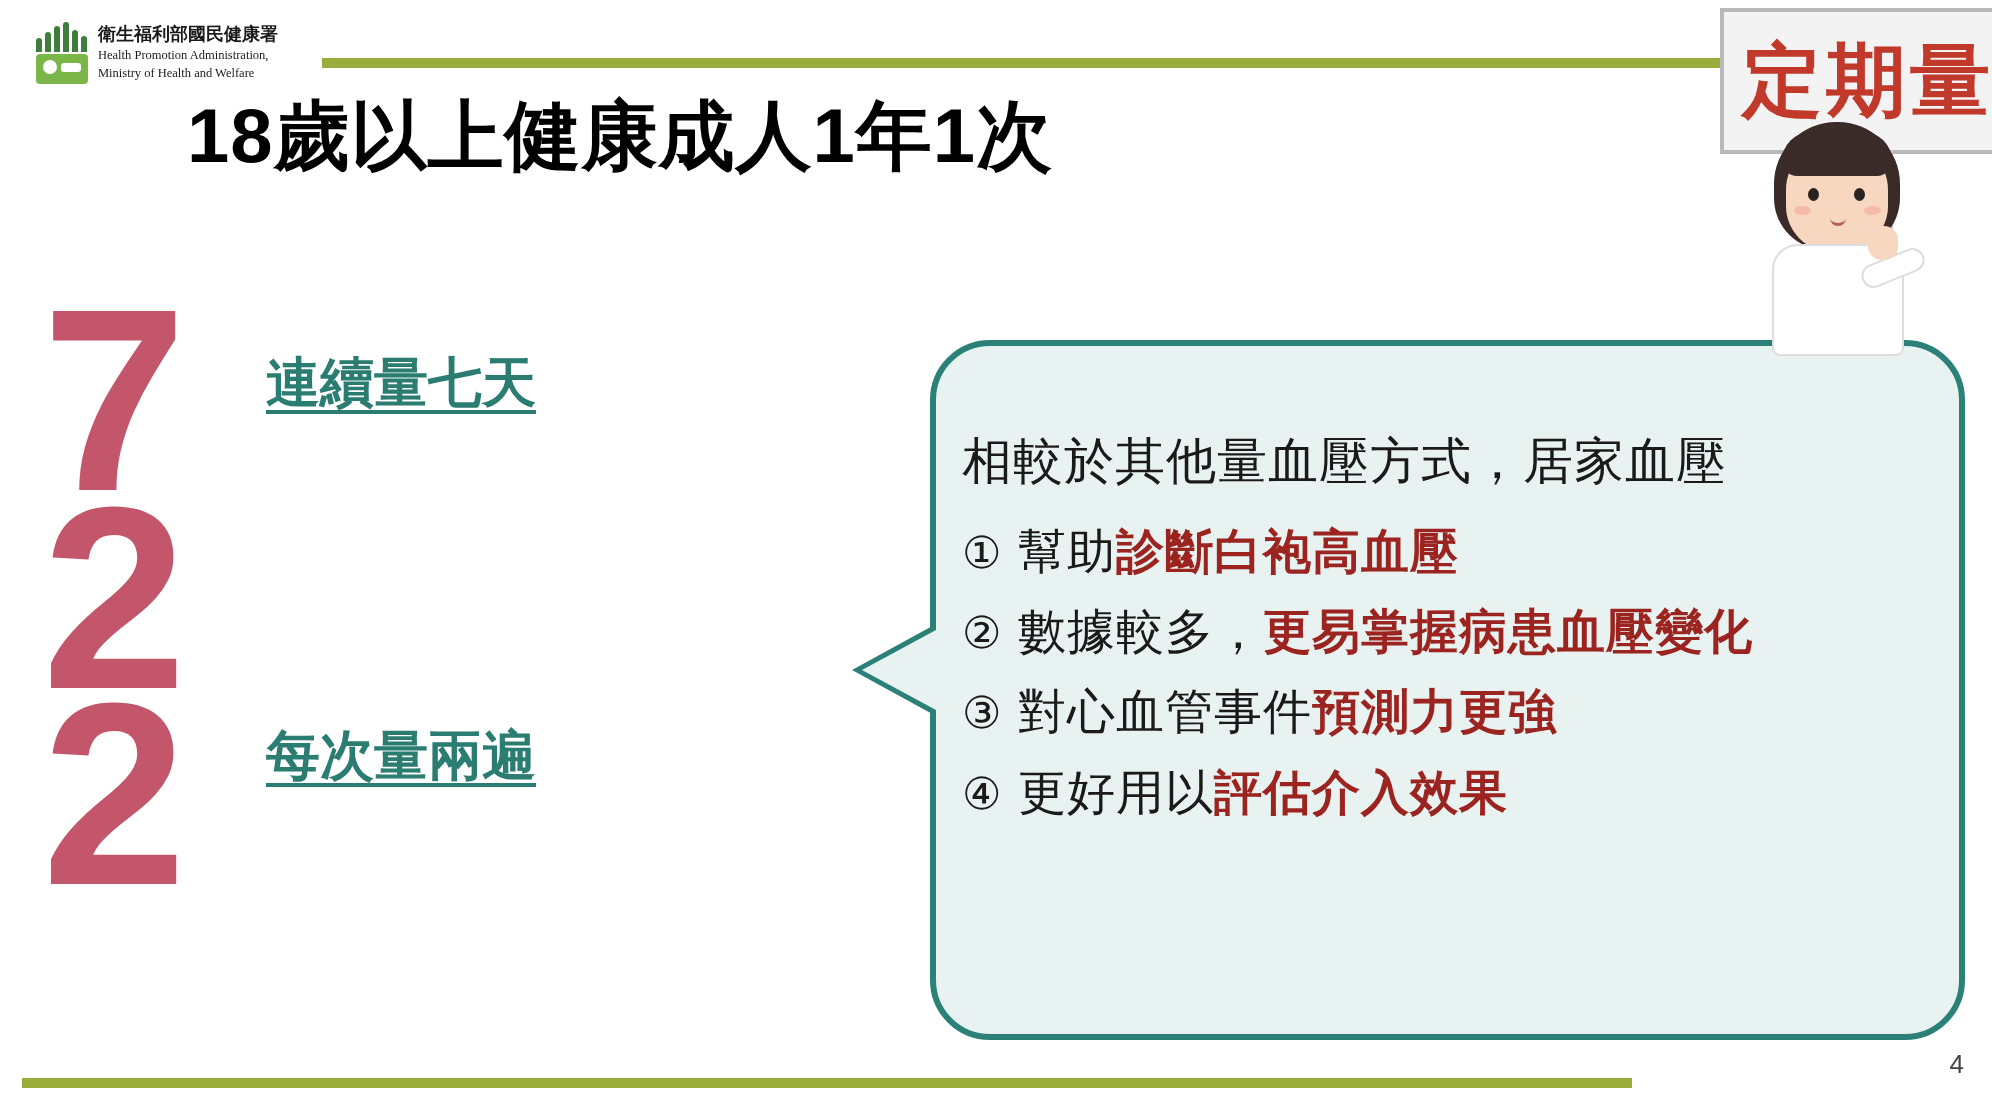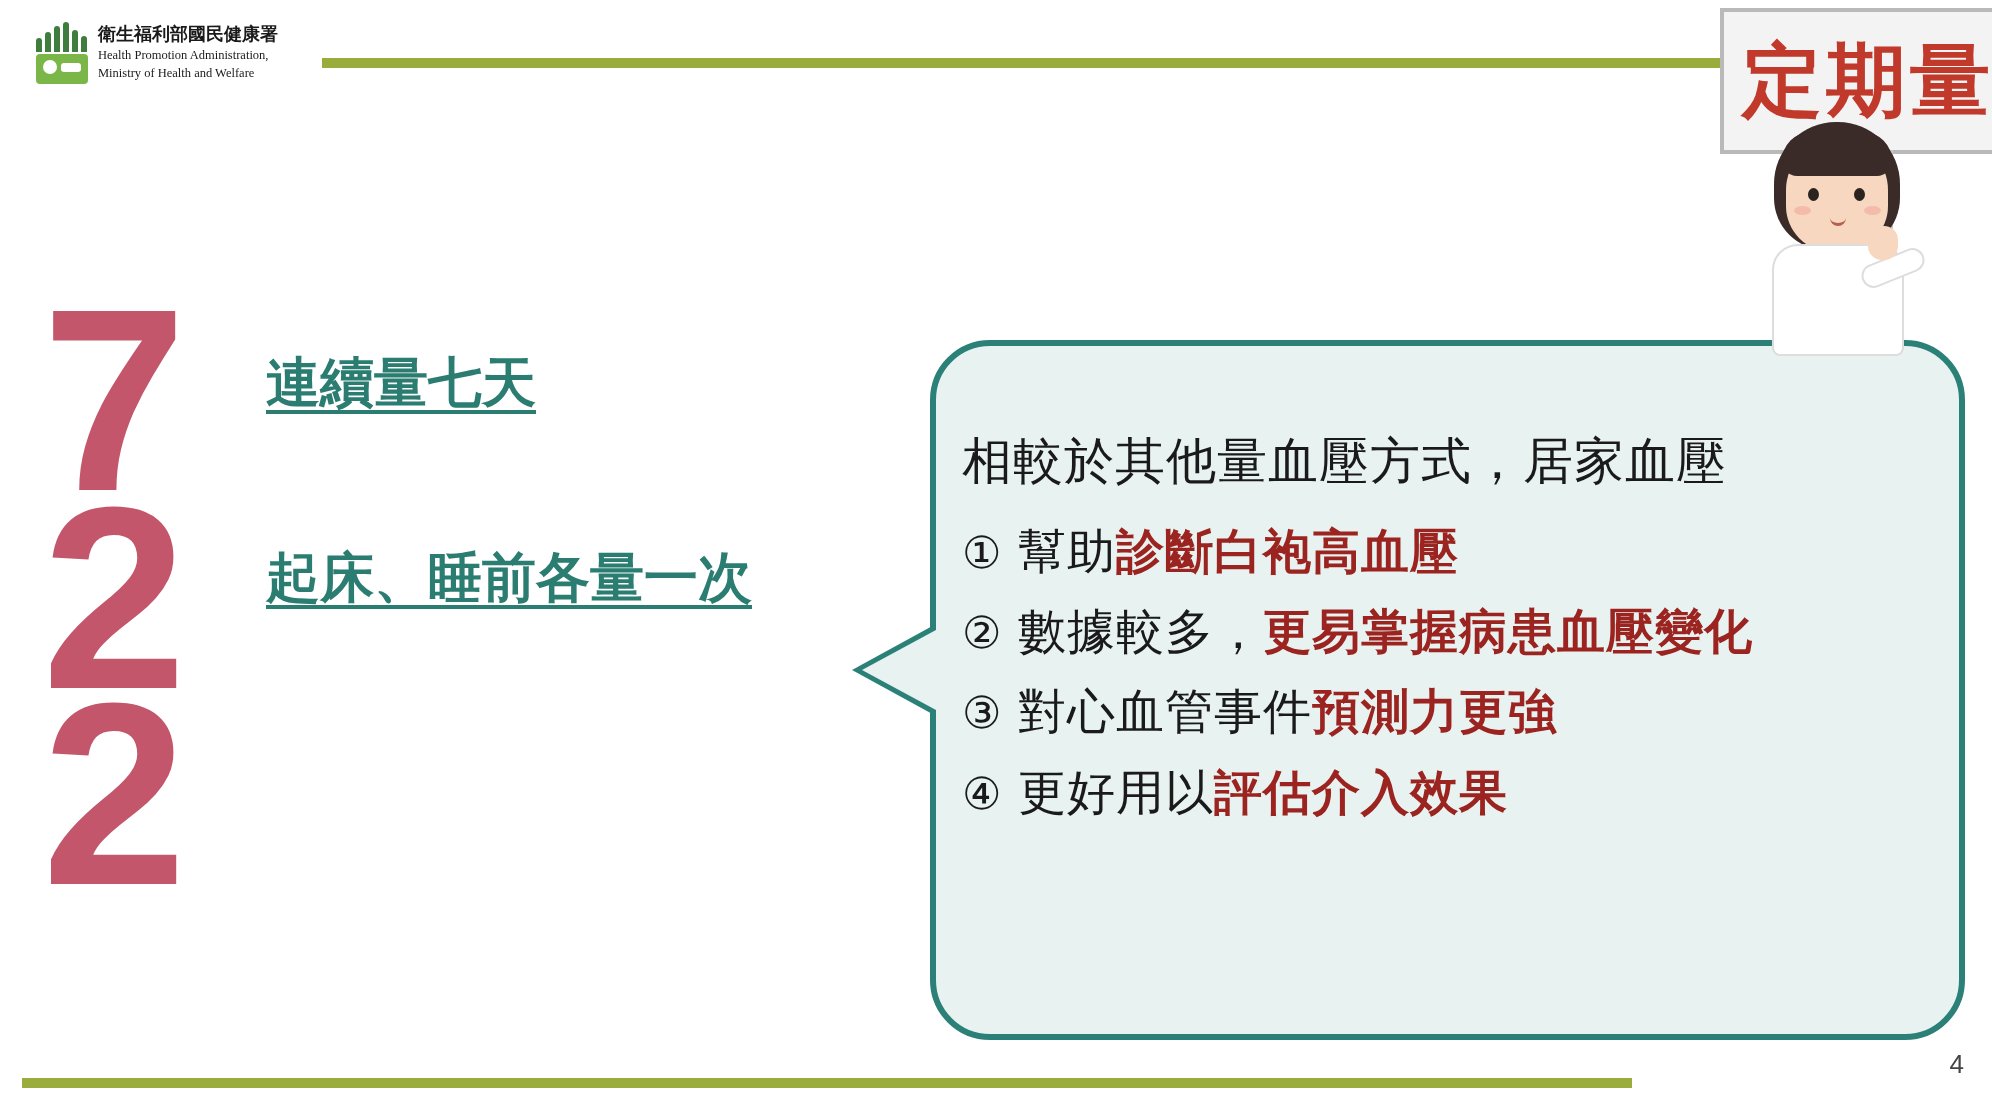--- a/index.html
+++ b/index.html
@@ -412,33 +412,34 @@
     <div class="logo-cn">衛生福利部國民健康署</div>
     <div class="logo-en">Health Promotion Administration,</div>
     <div class="logo-en">Ministry of Health and Welfare</div>
   </div>
 </div>
 
 <div class="top-rule"></div>
 <div class="bottom-rule"></div>
 
 <div class="title-wrap">
+  <span>18歲以上健康成人1年1次</span>
 </div>
 
 <div class="numbers">
   <div class="num-row r1">
     <div class="big-num">7</div>
     <div class="num-label">連續量七天</div>
   </div>
   <div class="num-row r2">
     <div class="big-num">2</div>
-    <div class="num-label">起床、睡前各量一次</div>
   </div>
   <div class="num-row r3">
     <div class="big-num">2</div>
+    <div class="num-label">每次量兩遍</div>
   </div>
 </div>
 
 <div class="bubble"></div>
 <div class="bubble-tail-outline"></div>
 <div class="bubble-tail"></div>
 
 <div class="bubble-inner">
   <div class="bubble-lead">相較於其他量血壓方式，居家血壓</div>
 

